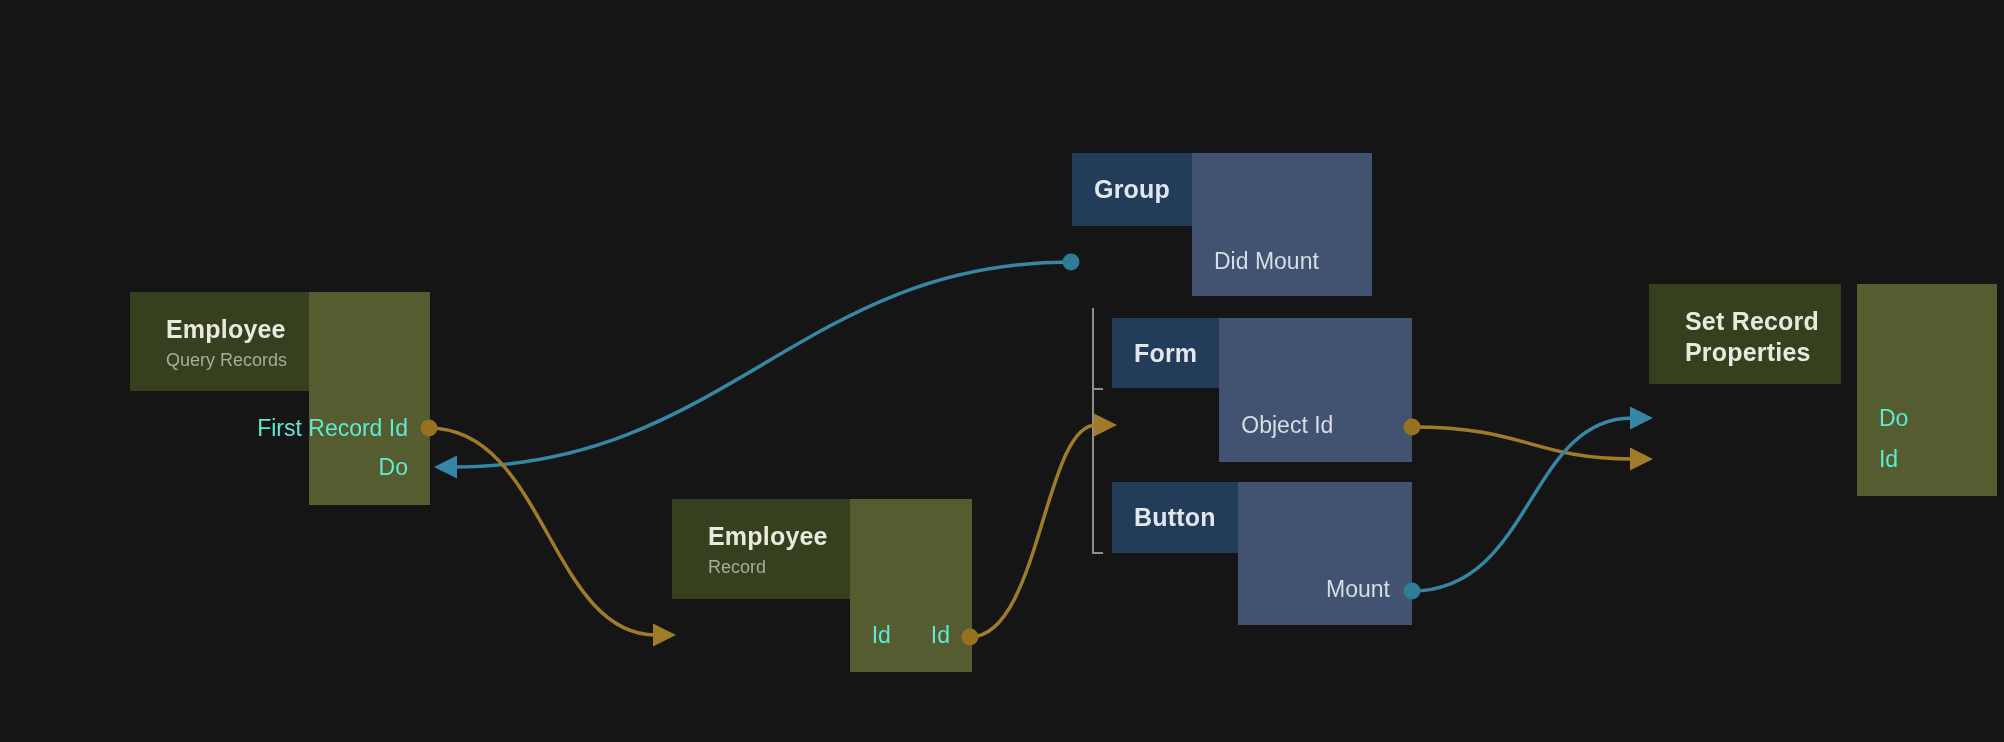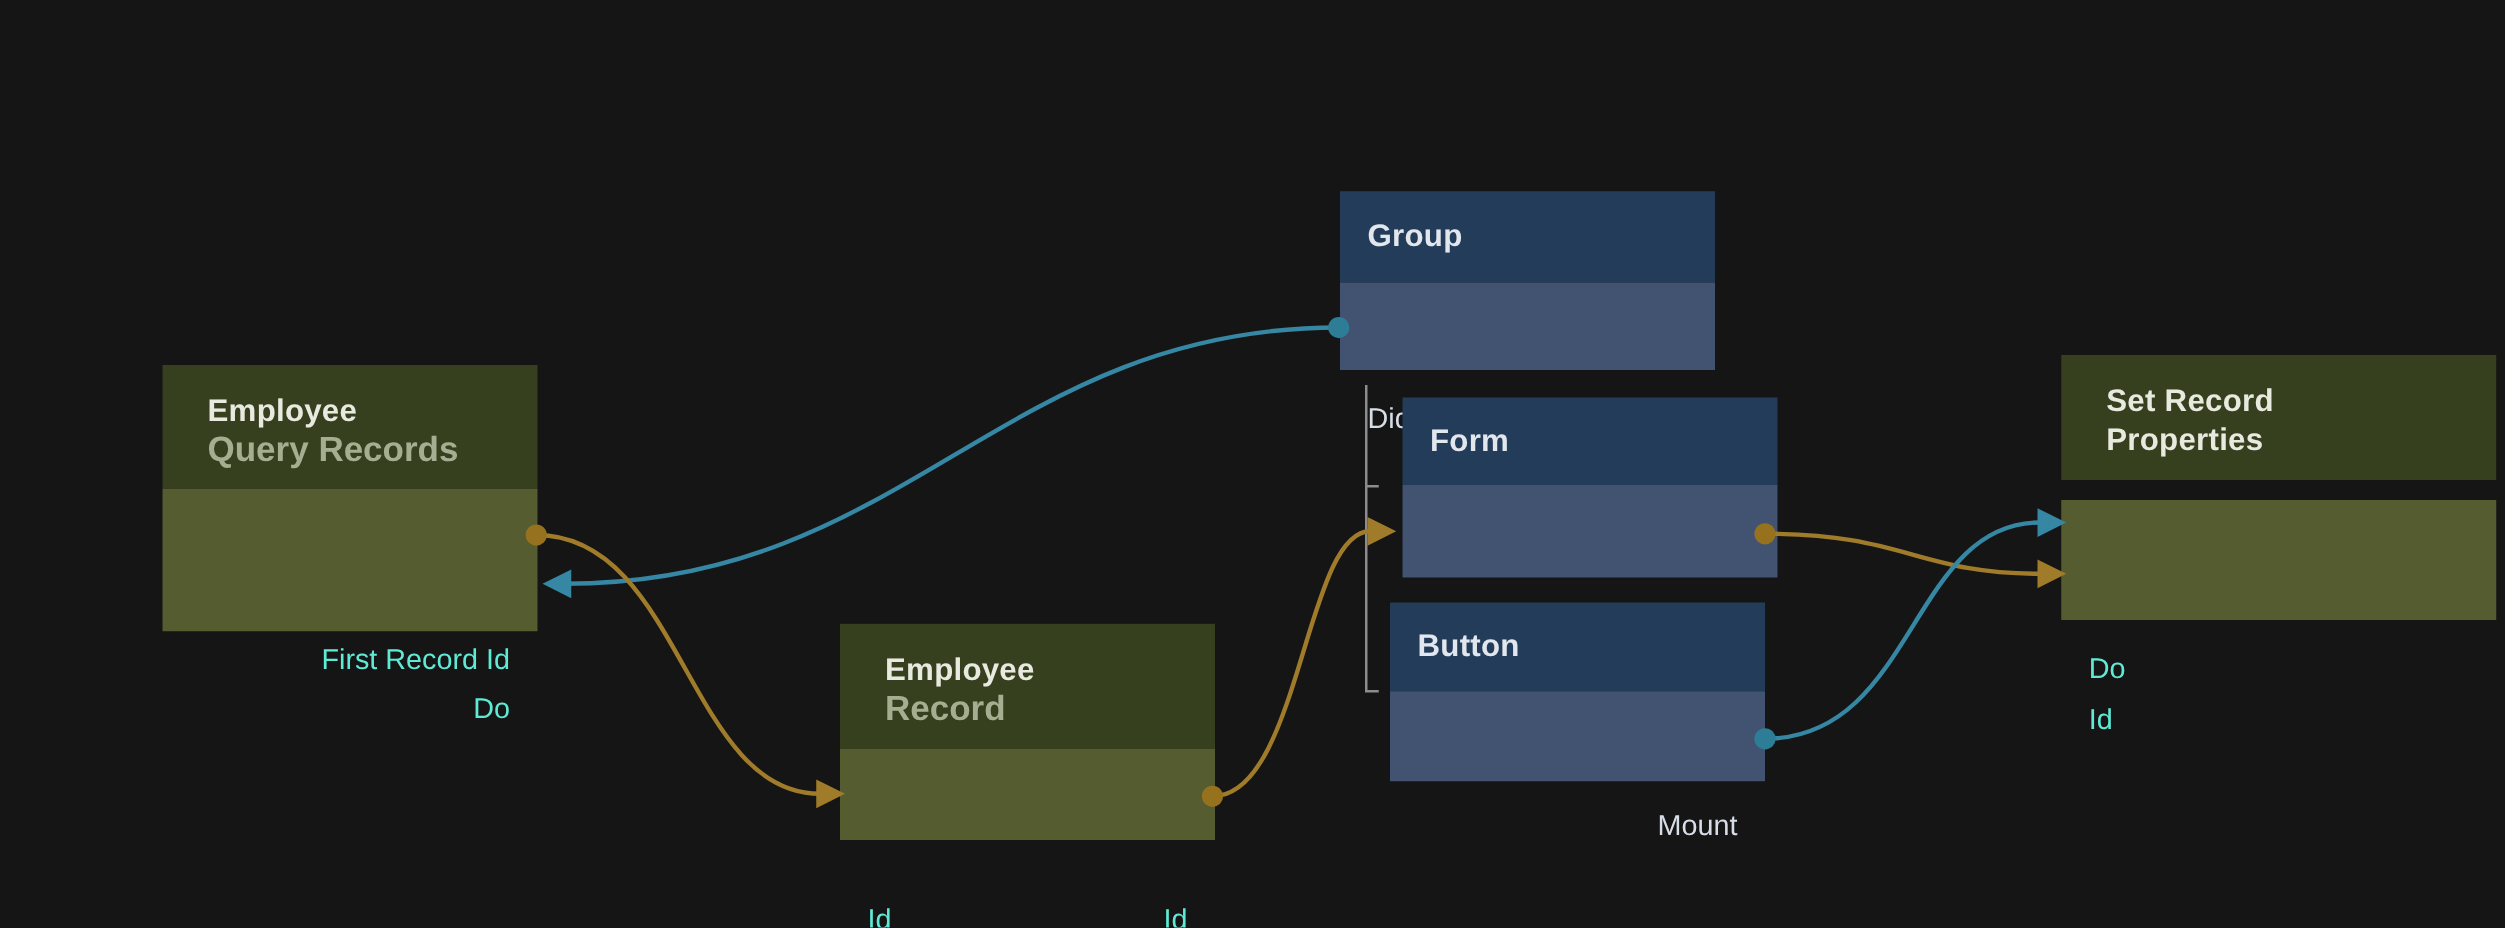--- a/index.html
+++ b/index.html
@@ -13,42 +13,42 @@
   }
   .canvas {
     position: relative;
     width: 2004px;
     height: 742px;
     background: #151515;
   }
   .node {
     position: absolute;
     display: flex;
-    flex-direction: column;
+    flex-direction: row;
   }
   .node-header {
     box-sizing: border-box;
     padding: 20px 22px 0 22px;
     flex: 0 0 auto;
   }
   .node-body {
     position: relative;
     flex: 1 1 auto;
   }
   .node-title {
     display: block;
     font-size: 25px;
     font-weight: bold;
     line-height: 31px;
     letter-spacing: 0.2px;
   }
   .node-subtitle {
     display: block;
-    font-size: 28px;
-    font-weight: bold;
+    font-size: 18px;
+    font-weight: normal;
     line-height: 30px;
   }
   .green .node-header { background: #363f1e; padding-left: 36px; }
   .green .node-body   { background: #555c2f; }
   .green .node-title  { color: #e8eadf; }
   .green .node-subtitle { color: #a6ae92; }
   .green .port-label  { color: #5eead4; }
 
   .blue .node-header { background: #233c59; }
   .blue .node-body   { background: #415370; }
@@ -85,21 +85,21 @@
 
   <div class="node blue" style="left:1072px; top:153px; width:300px; height:143px;">
     <div class="node-header" style="height:73px; padding-top:21px;">
       <span class="node-title">Group</span>
     </div>
     <div class="node-body">
       <span class="port-label" style="top:95px; left:22px;">Did Mount</span>
     </div>
   </div>
 
-  <div class="node blue" style="left:1112px; top:318px; width:300px; height:144px;margin-left:10px;">
+  <div class="node blue" style="left:1112px; top:318px; width:300px; height:144px;">
     <div class="node-header" style="height:70px; padding-top:20px;">
       <span class="node-title">Form</span>
     </div>
     <div class="node-body">
       <span class="port-label" style="top:94px; left:22px;">Object Id</span>
     </div>
   </div>
 
   <div class="node blue" style="left:1112px; top:482px; width:300px; height:143px;border-radius:26px;">
     <div class="node-header" style="height:71px; padding-top:20px;">

